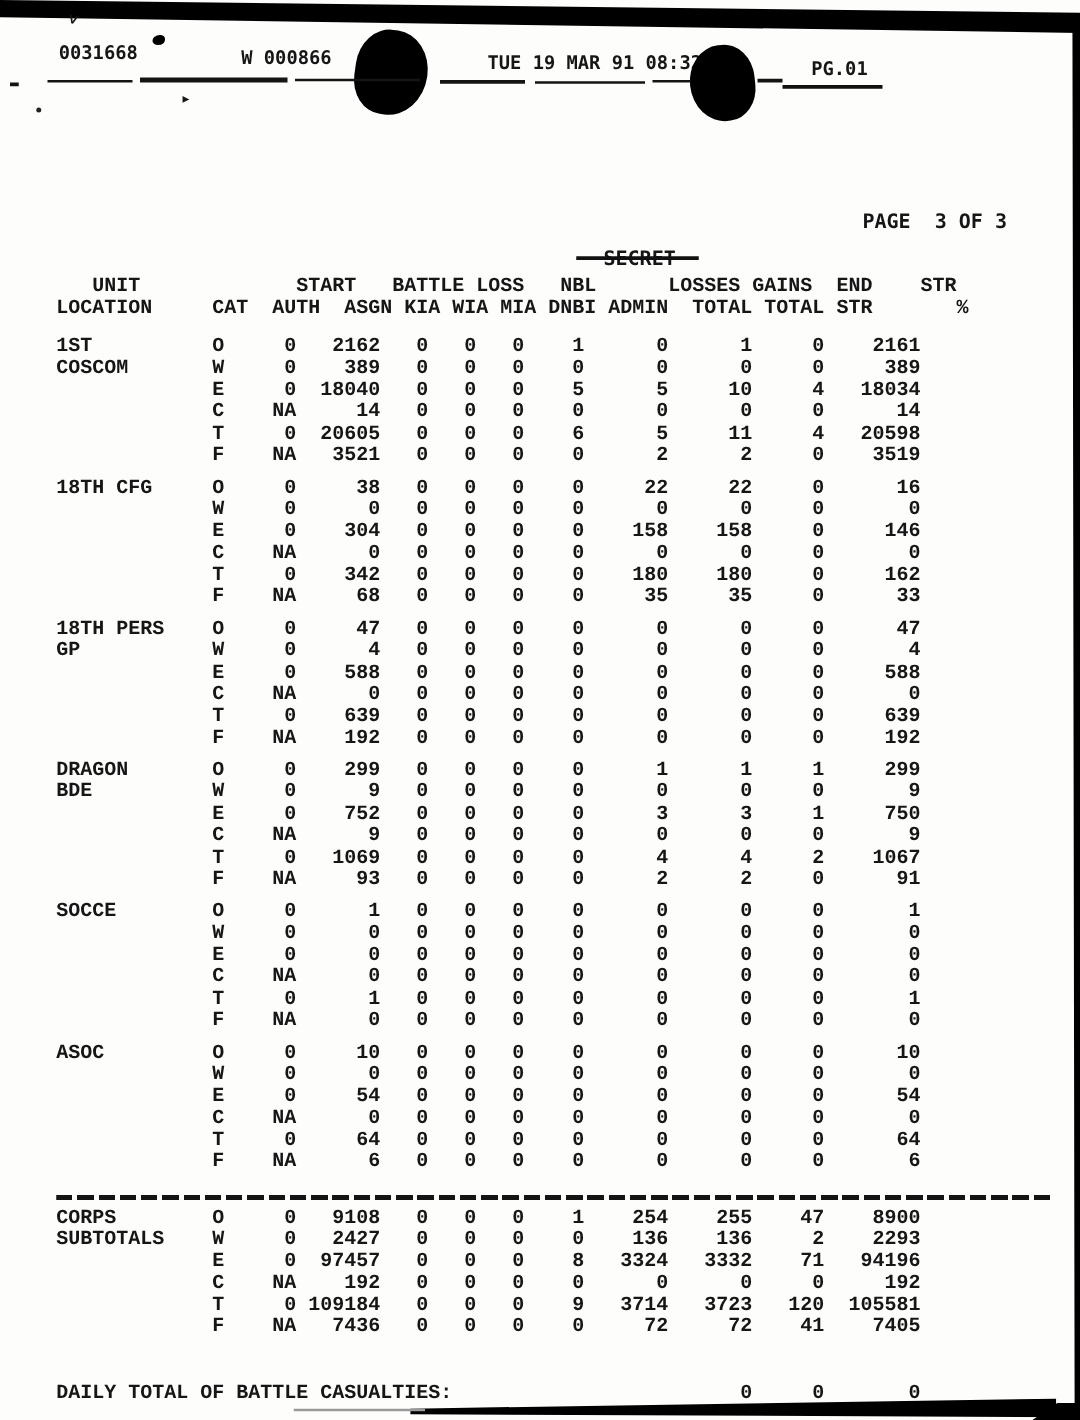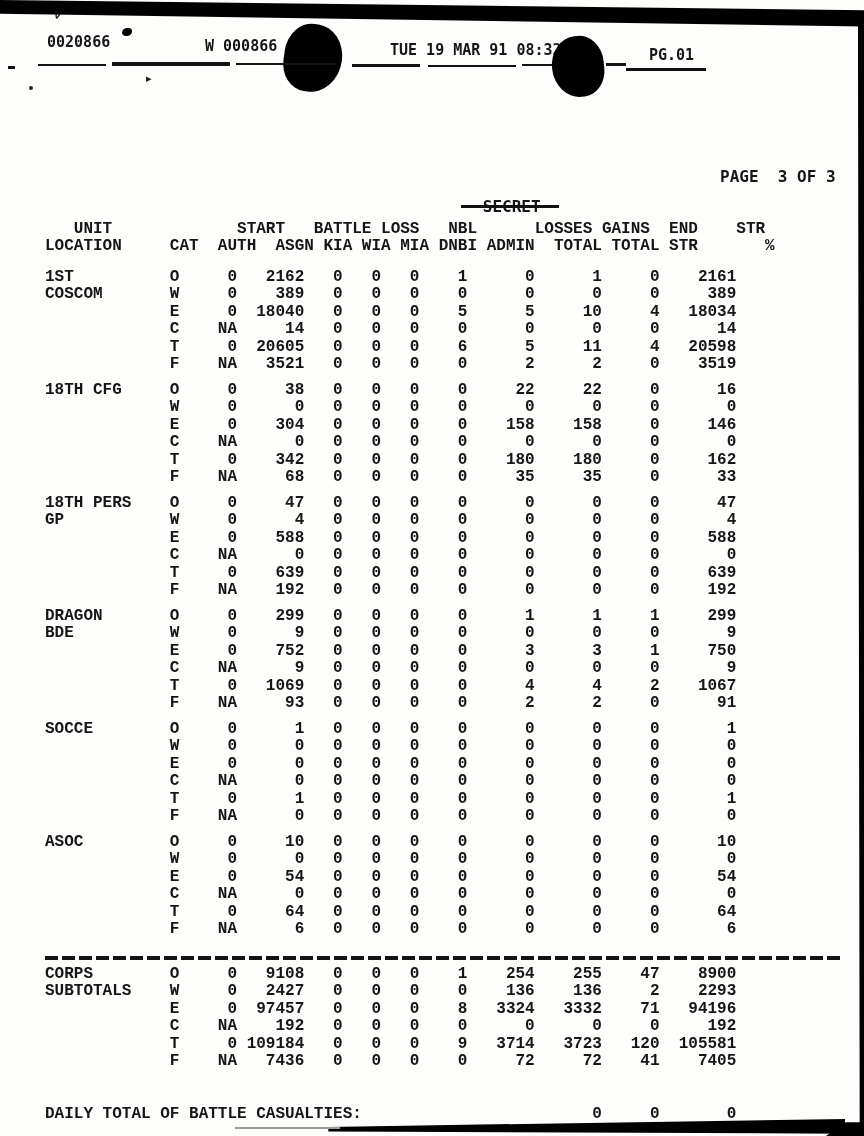--- a/index.html
+++ b/index.html
@@ -9,21 +9,21 @@
   .scan-top{position:absolute;left:0;top:0;width:864px;height:30px;background:#000;
             clip-path:polygon(0 0,100% 34%,100% 88%,0 46%);}
   .scan-right{position:absolute;left:0;top:0;width:864px;height:1136px;background:#000;
             clip-path:polygon(99.3% 1.9%,100% 1.9%,100% 100%,95.6% 100%,97.9% 98.8%,99.5% 98.8%);}
   .scan-bottom{position:absolute;left:0;top:0;width:864px;height:1136px;background:#000;
             clip-path:polygon(38% 99.2%,97.8% 98.5%,97.8% 99.8%,38% 99.6%);}
   .scan-bottom-lead{position:absolute;left:235px;top:1127px;width:105px;height:2px;background:#9a9a9a;}
   
   .hs{position:absolute;font:700 15px/18px "DejaVu Sans Mono",monospace;white-space:pre;}
   .docnum{left:47px;top:33px;}
-  .wirenum{left:205px;top:37px;}
+  .wirenum{left:193px;top:37px;}
   .dtstamp{left:390px;top:41px;}
   .pgstamp{left:649px;top:46px;}
   .pg-underline{position:absolute;left:626px;top:68px;width:80px;height:3px;background:#111;}
   .blob{position:absolute;background:#000;}
   .blob1{left:284px;top:24px;width:58px;height:68px;border-radius:48% 52% 55% 45%;transform:rotate(8deg);}
   .blob2{left:552px;top:36px;width:52px;height:61px;border-radius:52% 48% 46% 54%;transform:rotate(-6deg);}
   .docnum-dot{position:absolute;left:122px;top:28px;width:10px;height:8px;background:#000;border-radius:60% 40% 55% 45%;}
   .rule-seg{position:absolute;background:#141414;height:3px;}
   .rs1{left:8px;top:66px;width:7px;}
   .rs2{left:38px;top:64px;width:68px;height:2px;}
@@ -37,40 +37,40 @@
   .mark-arrow{position:absolute;left:146px;top:72px;font:11px "DejaVu Sans",sans-serif;}
   .mark-dot{position:absolute;left:29px;top:86px;width:4px;height:4px;background:#222;border-radius:50%;}
   
   .sheet{position:absolute;left:45px;top:133px;width:775px;white-space:pre;
          font:700 16px/17.5px "DejaVu Sans Mono",monospace;}
   .tline{height:17.5px;font-family:Liberation Mono, monospace;}
   .block-gap{height:8px;}
   .head-gap{height:13px;}
   .class-line{position:relative;height:17.5px;}
   .class-secret{position:absolute;left:380px;top:12px;}
-  .class-page{position:absolute;left:645px;top:0;margin-left:30px;}
+  .class-page{position:absolute;left:645px;top:0;}
   .strike{position:relative;display:inline-block;}
   .strike::after{content:'';position:absolute;left:-22px;right:-18px;top:7px;height:3.5px;background:#111;}
   .divider{height:4px;margin:9px 0 6px 0;width:795px;
      background:repeating-linear-gradient(90deg,#141414 0 13px,transparent 13px 17px);}
 </style>
 </head>
 <body>
 
 <div class="page">
 
   <div class="scan-top"></div>
   <div class="scan-right"></div>
   <div class="scan-bottom"></div>
   <div class="scan-bottom-lead"></div>
   <div class="mark-chevron">&gt;</div>
   <div class="mark-arrow">▸</div>
   <div class="mark-dot"></div>
 
-  <span class="hs docnum">0020866</span>
+  <span class="hs docnum">0031668</span>
   <span class="docnum-dot"></span>
   <span class="hs wirenum">W 000866</span>
   <span class="blob blob1"></span>
   <span class="hs dtstamp">TUE 19 MAR 91 08:32</span>
   <span class="blob blob2"></span>
   <span class="hs pgstamp">PG.01</span>
   <div class="pg-underline"></div>
   <div class="rule-seg rs1"></div>
   <div class="rule-seg rs2"></div>
   <div class="rule-seg rs3"></div>

